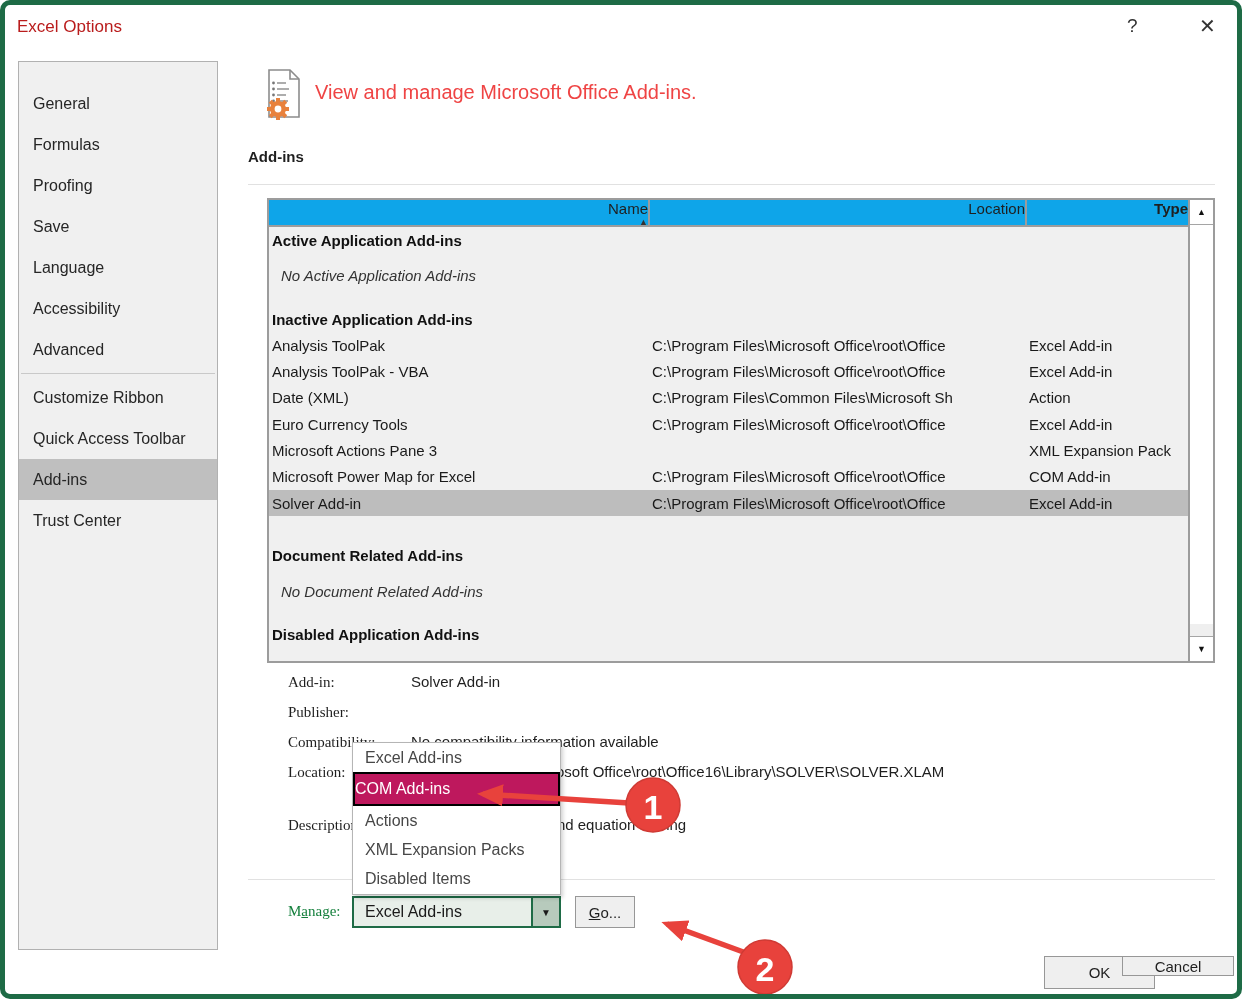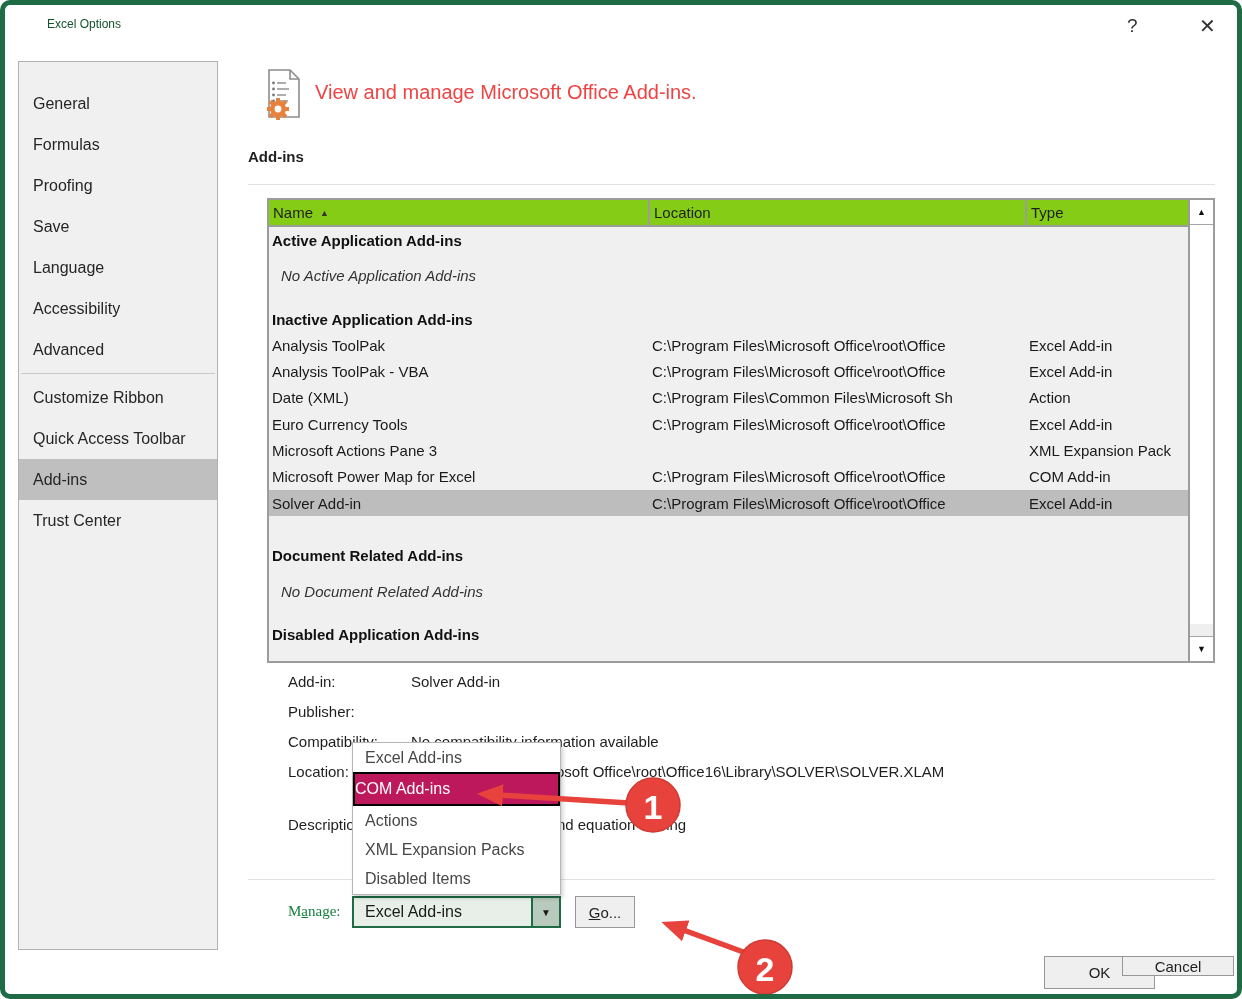--- a/index.html
+++ b/index.html
@@ -3,61 +3,61 @@
 <meta charset="utf-8">
 <style>
   html,body{margin:0;padding:0;background:#fff;}
   .page{
     position:relative;width:1242px;height:999px;background:#ffffff;
     border:5px solid #1e6b46;border-radius:10px;box-sizing:border-box;
     font-family:"Liberation Sans",sans-serif;overflow:hidden;color:#262626;
   }
   .abs{position:absolute;}
   
-  .title{left:42px;top:12px;font-size:12px;color:#14532d;}
+  .title{left:12px;top:12px;font-size:17px;color:#b91c1c;}
   .helpbtn{left:1122px;top:10px;font-size:19px;color:#333;cursor:default;}
   .closebtn{left:1194px;top:9px;font-size:20px;color:#333;cursor:default;}
   
   .sidebar{left:13px;top:56px;width:200px;height:889px;background:#f0f0f0;border:1px solid #b1b1b1;box-sizing:border-box;padding-top:21px;}
   .sidebar-item{height:41px;line-height:41px;padding-left:14px;font-size:16px;color:#262626;white-space:nowrap;}
   .sidebar-item.selected{background:#bfbfbf;}
   .sidebar-divider{height:1px;background:#c9c9c9;margin:3px 2px;}
   
   .hdr-text{left:310px;top:76px;font-size:20px;color:#ef4444;}
   .section-label{left:243px;top:143px;font-size:15px;font-weight:bold;color:#1f1f1f;}
   .hrule{left:243px;top:179px;width:967px;height:1px;background:#e1e1e1;}
   .hrule2{left:243px;top:874px;width:967px;height:1px;background:#e1e1e1;}
   
   .tbl{left:262px;top:193px;width:948px;height:465px;border:2px solid #9c9c9c;box-sizing:border-box;display:flex;background:#f0f0f0;}
   .tbl-main{width:919px;display:flex;flex-direction:column;overflow:hidden;}
   .thead{display:flex;height:27px;flex:none;}
-  .th{background:#84cc16;border-right:2px solid #9c9c9c;border-bottom:2px solid #9c9c9c;box-sizing:border-box;font-size:15px;display:flex;align-items:center;padding-left:4px;color:#1f1f1f;}
+  .th{background:#0ea5e9;border-right:2px solid #9c9c9c;border-bottom:2px solid #9c9c9c;box-sizing:border-box;font-size:15px;display:flex;align-items:flex-end;padding-left:4px;color:#1f1f1f;flex-direction:column;}
   .th.name{width:381px;}
   .th.loc{width:377px;}
-  .th.typ{width:161px;border-right:none;flex:1;}
+  .th.typ{width:161px;border-right:none;flex:1;font-weight:bold;}
   .sort-arrow{font-size:9px;margin-left:7px;color:#333;}
   .tbody{flex:1;overflow:hidden;}
   .trow{display:flex;height:26.3px;align-items:center;font-size:15px;color:#1a1a1a;}
   .trow.sel{background:#bdbdbd;}
   .tc{overflow:hidden;white-space:nowrap;box-sizing:border-box;}
   .tc.name{width:381px;padding-left:3px;}
   .tc.loc{width:377px;padding-left:2px;}
   .tc.typ{flex:1;padding-left:2px;}
   .tc.grp{font-weight:bold;color:#111;}
   .tc.note{font-style:italic;padding-left:12px;color:#333;margin-top:18px;}
   
   .vscroll{width:25px;border-left:2px solid #9c9c9c;box-sizing:border-box;background:#fff;display:flex;flex-direction:column;}
   .sbtn{height:24px;flex:none;display:flex;align-items:center;justify-content:center;font-size:9px;color:#111;background:#fff;}
   .sbtn.up{border-bottom:1px solid #a5a5a5;}
   .sbtn.down{border-top:1px solid #a5a5a5;}
   .strack{flex:1;background:#fff;}
   .sgap{height:12px;background:#efefef;flex:none;}
   
   .drow{position:absolute;left:283px;width:780px;height:20px;font-size:15px;color:#1f1f1f;white-space:nowrap;}
-  .dlabel{display:inline-block;width:123px;}
+  .dlabel{display:inline-block;width:123px;font-family:Liberation Serif, serif;}
   
   .manage-label{left:283px;top:898px;font-size:15px;color:#15803d;font-family:Liberation Serif, serif;}
   .akey{text-decoration:underline;}
   .combo{left:347px;top:891px;width:209px;height:32px;border:2px solid #1e6b46;box-sizing:border-box;background:#e8efe9;display:flex;align-items:center;}
   .combo-value{flex:1;padding-left:11px;font-size:16px;color:#1a1a1a;}
   .combo-arrow{width:26px;align-self:stretch;background:#b7cabc;border-left:2px solid #1e6b46;display:flex;align-items:center;justify-content:center;font-size:10px;color:#1a1a1a;}
   .btn{background:#efefef;border:1px solid #979797;box-sizing:border-box;display:flex;align-items:center;justify-content:center;font-size:15px;color:#1f1f1f;}
   .go-btn{left:570px;top:891px;width:60px;height:32px;}
   .ok-btn{left:991px;top:951px;width:111px;height:33px;margin-left:48px;}
   .cancel-btn{left:1117px;top:951px;width:112px;height:20px;}

